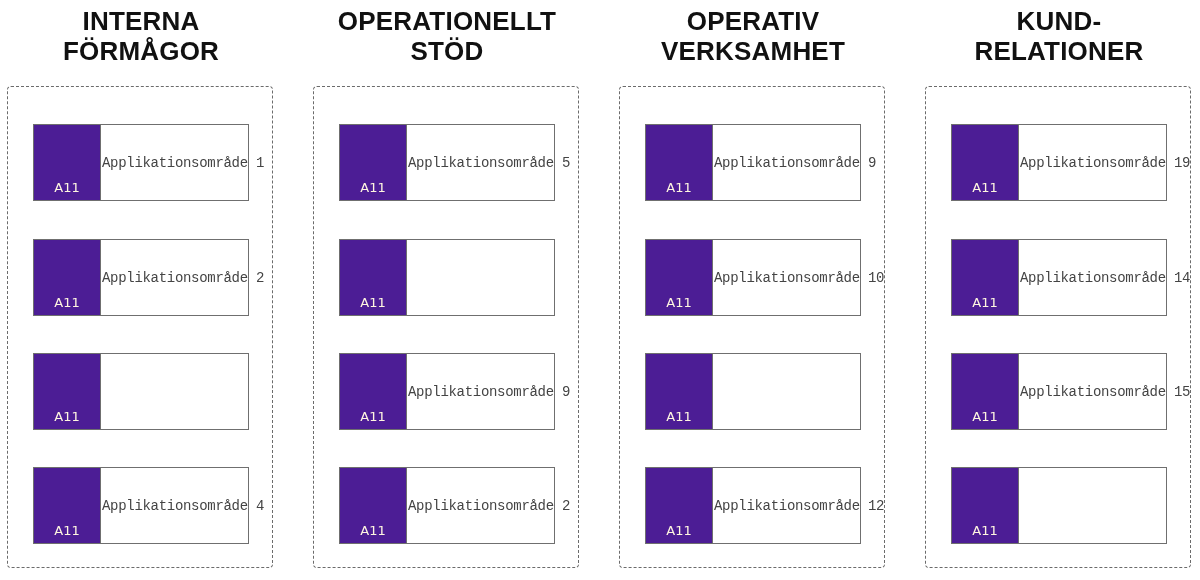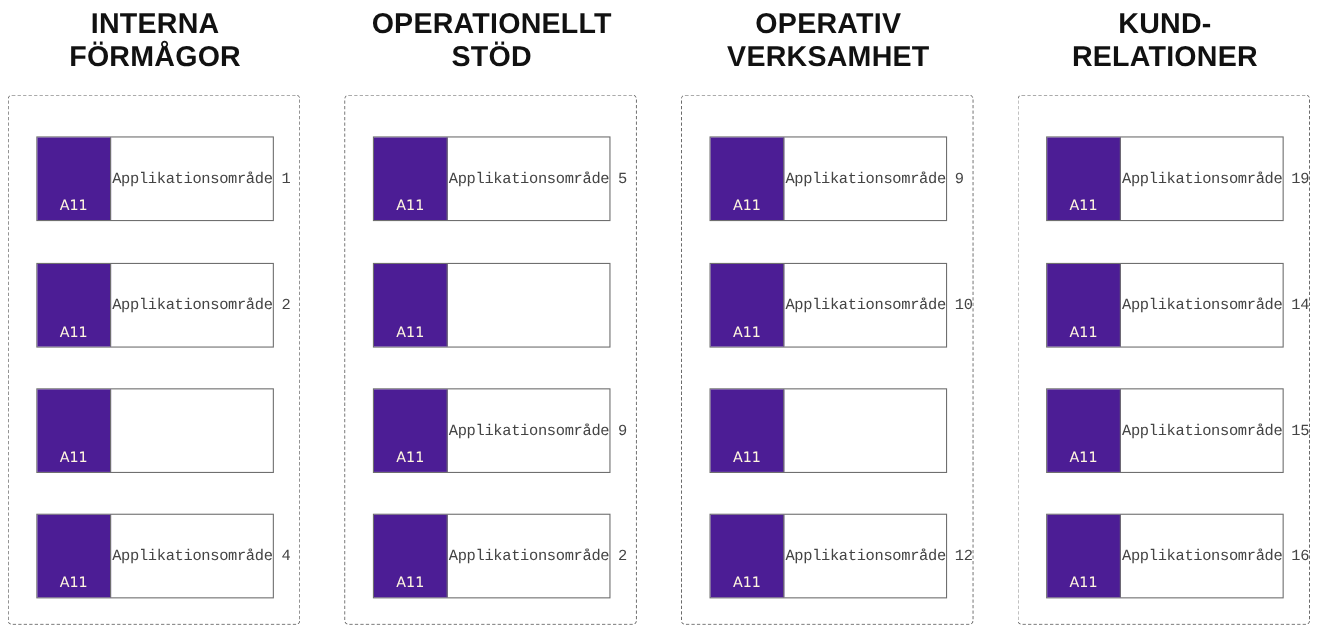--- a/index.html
+++ b/index.html
@@ -159,16 +159,15 @@
     <div class="card" style="top:266px;">
       <div class="card-tag">
           <span class="card-tag-label">A11</span>
         </div>
       <div class="card-label">Applikationsområde 15</div>
     </div>
     <div class="card" style="top:380px;">
       <div class="card-tag">
           <span class="card-tag-label">A11</span>
         </div>
-      <div class="card-label">Applikationsområde 16</div>
     </div>
   </div>
 </div>
 
 </body></html>

